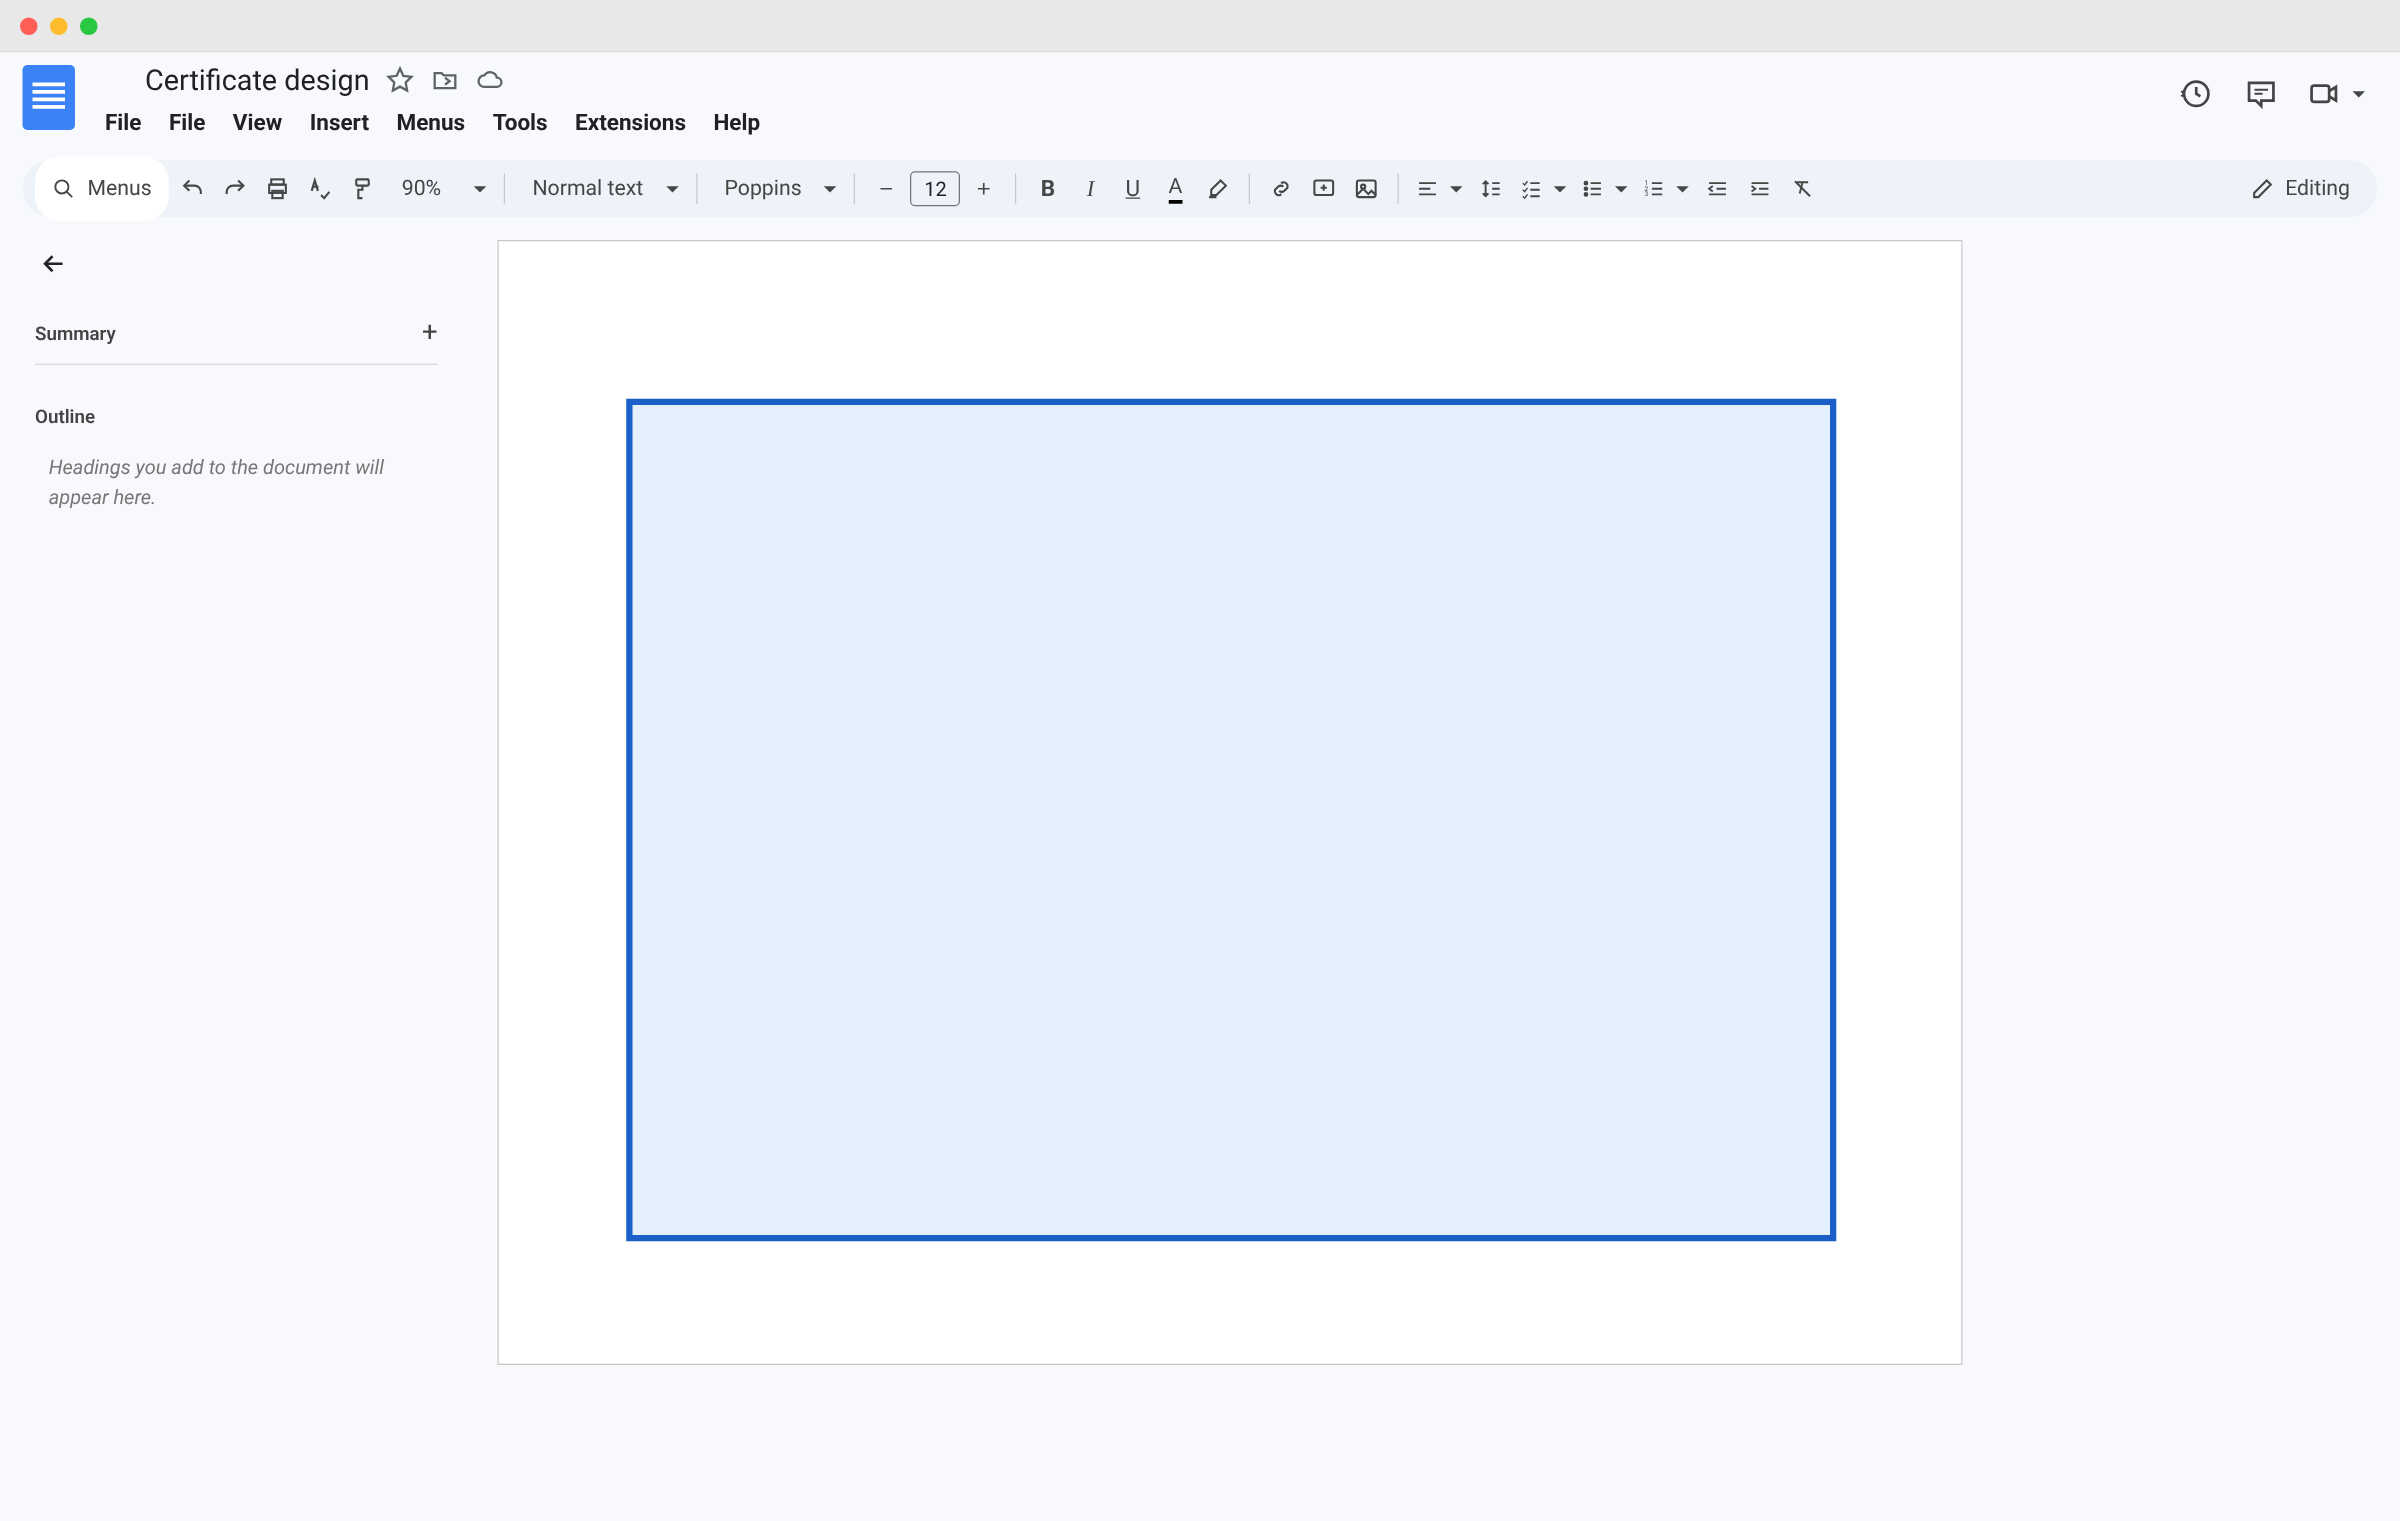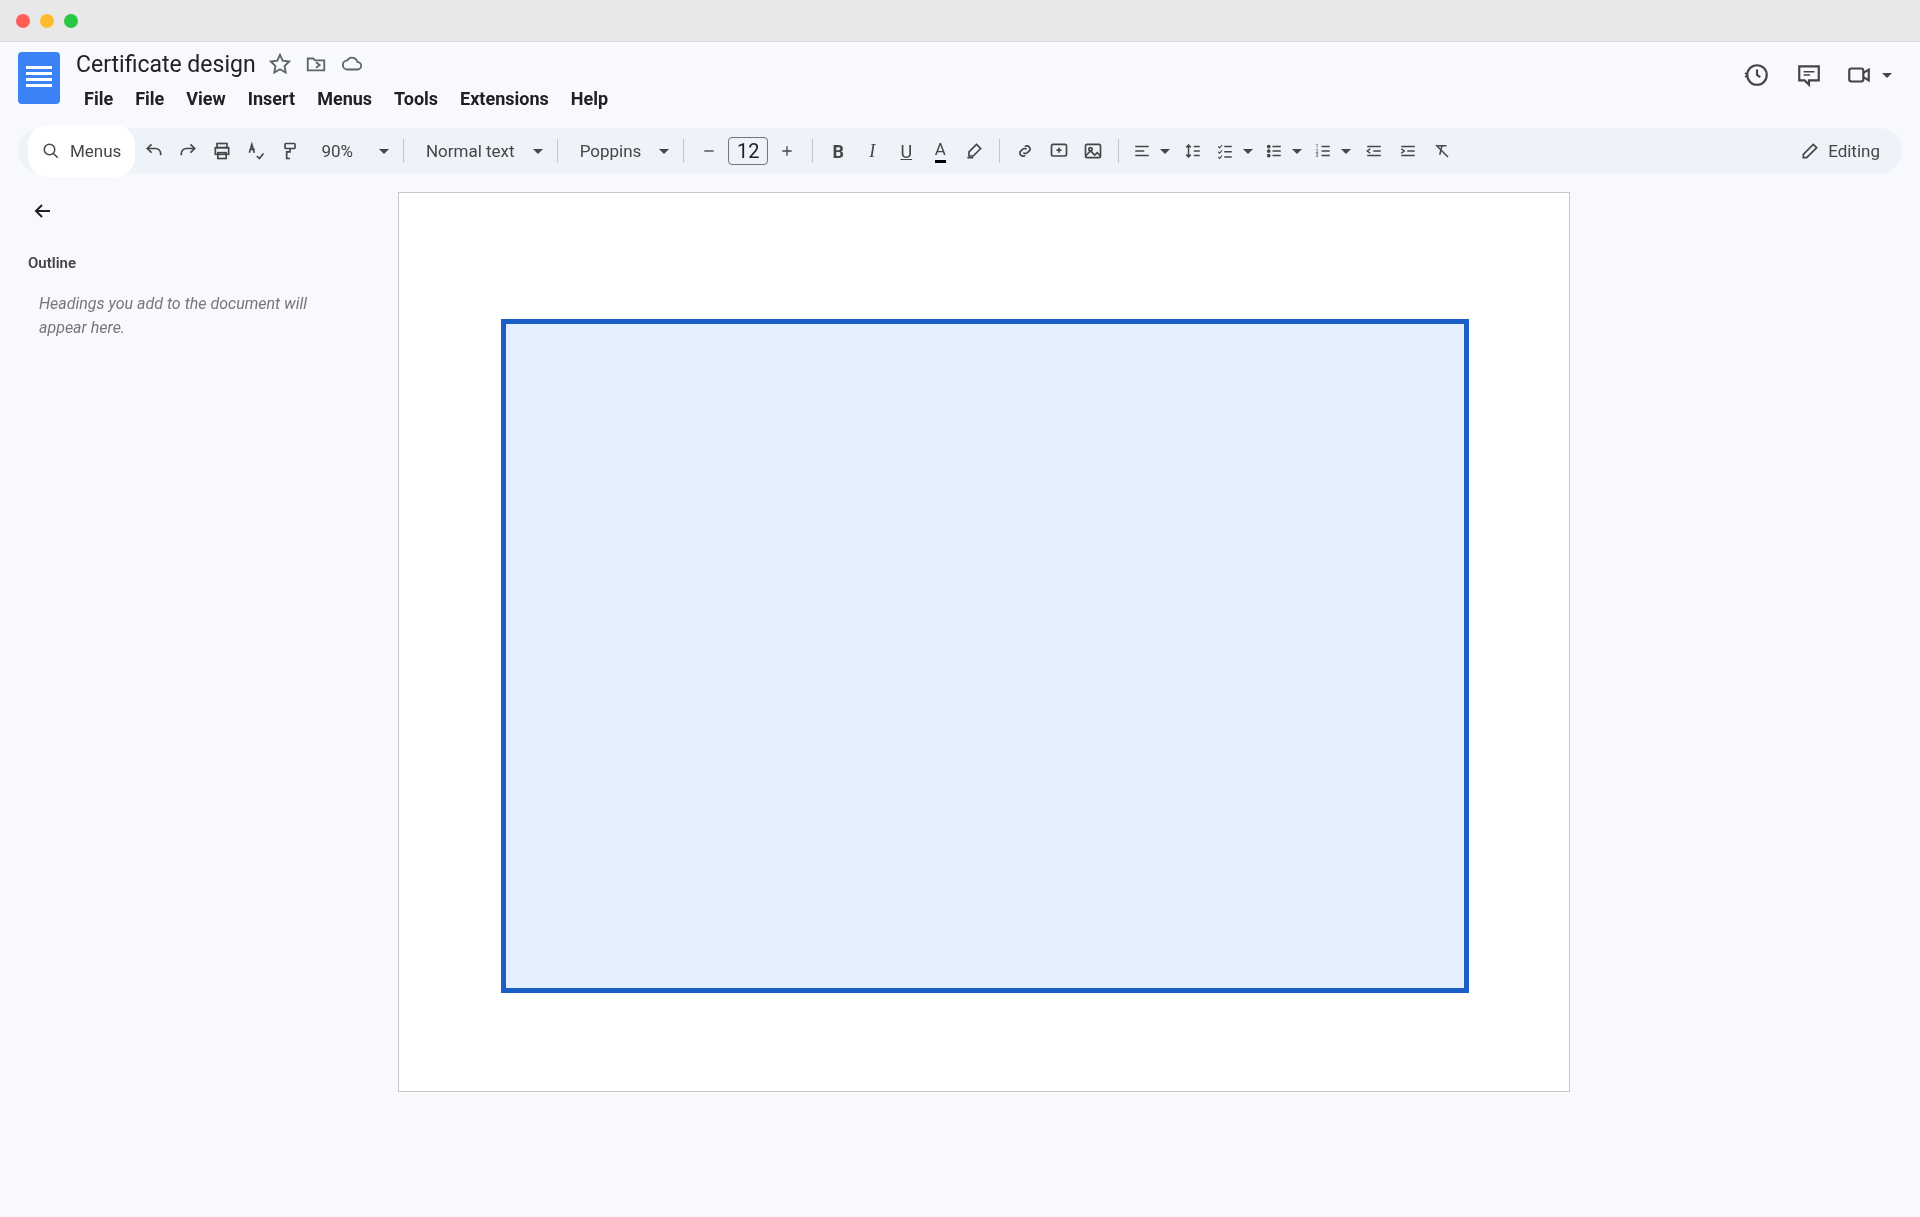--- a/index.html
+++ b/index.html
@@ -13,36 +13,36 @@
 .dot-green { background: #28c840; }
 
 
 .shell { background: #f7f9fc; height: calc(1217px - 42px); position: relative; display: flex; flex-direction: column; }
 
 
 .header { display: flex; align-items: flex-start; padding: 8px 18px 0 18px; height: 82px; }
 .doc-icon { width: 42px; height: 52px; background: #3b82f6; border-radius: 4px; position: relative; margin-right: 16px; margin-top: 2px; flex-shrink: 0; }
 .doc-icon::before { content: ""; display: block; position: absolute; left: 8px; right: 8px; top: 14px; border-top: 3px solid #fff; box-shadow: 0 6px 0 #fff, 0 12px 0 #fff, 0 18px 0 #fff; }
 .title-area { display: flex; flex-direction: column; }
-.title-row { display: flex; align-items: center; gap: 12px; height: 28px; }
+.title-row { display: flex; align-items: center; gap: 12px; height: 28px; margin-left: 40px; }
 .doc-title { font-size: 23px; color: #202124; font-weight: 400; }
 .title-icon { width: 24px; height: 24px; display: flex; align-items: center; justify-content: center; color: #5f6368; cursor: pointer; border-radius: 4px; }
 .menus-row { display: flex; gap: 6px; margin-top: 6px; font-weight: bold; }
 .menu-item { font-size: 18px; color: #202124; padding: 4px 8px; border-radius: 4px; cursor: pointer; }
 .header-right { margin-left: auto; display: flex; gap: 22px; align-items: center; padding-top: 10px; padding-right: 10px; }
 .hr-icon { width: 30px; height: 30px; display: flex; align-items: center; justify-content: center; color: #444; cursor: pointer; border-radius: 50%; }
 
 
 .toolbar { height: 46px; background: #eef2f9; border-radius: 28px; margin: 4px 18px 8px 18px; display: flex; align-items: center; padding: 0 10px; gap: 4px; }
 .tb-btn { height: 30px; min-width: 30px; display: flex; align-items: center; justify-content: center; color: #444746; border-radius: 6px; cursor: pointer; padding: 0 4px; }
 .pill { background: #fff; border-radius: 20px; height: 52px; padding: 0 14px; display: flex; align-items: center; gap: 10px; font-size: 17px; color: #444746; }
 .vdiv { width: 1px; height: 24px; background: #c7c7c7; margin: 0 6px; }
 .tb-text { font-size: 17px; color: #444746; padding: 0 8px; }
 .dd-caret { width: 0; height: 0; border-left: 5px solid transparent; border-right: 5px solid transparent; border-top: 5px solid #444746; margin-left: 6px; }
-.fontsize-box { width: 40px; height: 28px; border: 1px solid #747775; border-radius: 4px; display: flex; align-items: center; justify-content: center; font-size: 20px; color: #202124; }
+.fontsize-box { width: 40px; height: 28px; border: 1px solid #747775; border-radius: 4px; display: flex; align-items: center; justify-content: center; font-size: 16px; color: #202124; }
 .underbar { display: inline-block; border-bottom: 3px solid #000; }
 .editing { margin-left: auto; display: flex; align-items: center; gap: 8px; padding-right: 12px; font-size: 17px; color: #444746; }
 
 
 .body-area { display: flex; flex: 1; min-height: 0; }
 .sidebar { width: 378px; padding: 14px 28px; color: #5f6368; }
 .back-arrow { width: 30px; height: 30px; display: flex; align-items: center; justify-content: center; border-radius: 50%; cursor: pointer; margin-bottom: 28px; color: #202124; }
 .summary-row { display: flex; align-items: center; font-size: 15px; font-weight: 600; color: #444; border-bottom: 1px solid #d8d8d8; padding-bottom: 12px; margin-bottom: 32px; }
 .summary-row .plus { margin-left: auto; font-size: 22px; font-weight: 400; cursor: pointer; color: #444; }
 .outline-label { font-size: 15px; font-weight: 600; color: #444; margin-bottom: 20px; }
@@ -305,20 +305,24 @@
   </div>
 
   <div class="body-area">
     <div class="sidebar">
       <div class="back-arrow">
         <svg width="24" height="24" viewBox="0 0 24 24" stroke="currentColor" stroke-width="2" fill="none">
             <path d="M19 12H5"></path>
             <path d="M11 6l-6 6 6 6"></path>
           </svg>
       </div>
+      <div class="summary-row">
+        <span>Summary</span>
+        <span class="plus">+</span>
+      </div>
       <div class="outline-label">Outline</div>
       <div class="outline-hint">Headings you add to the document will appear here.</div>
     </div>
 
     <div class="canvas-wrap">
       <div class="page">
         <div class="blue-rect"></div>
       </div>
     </div>
   </div>

